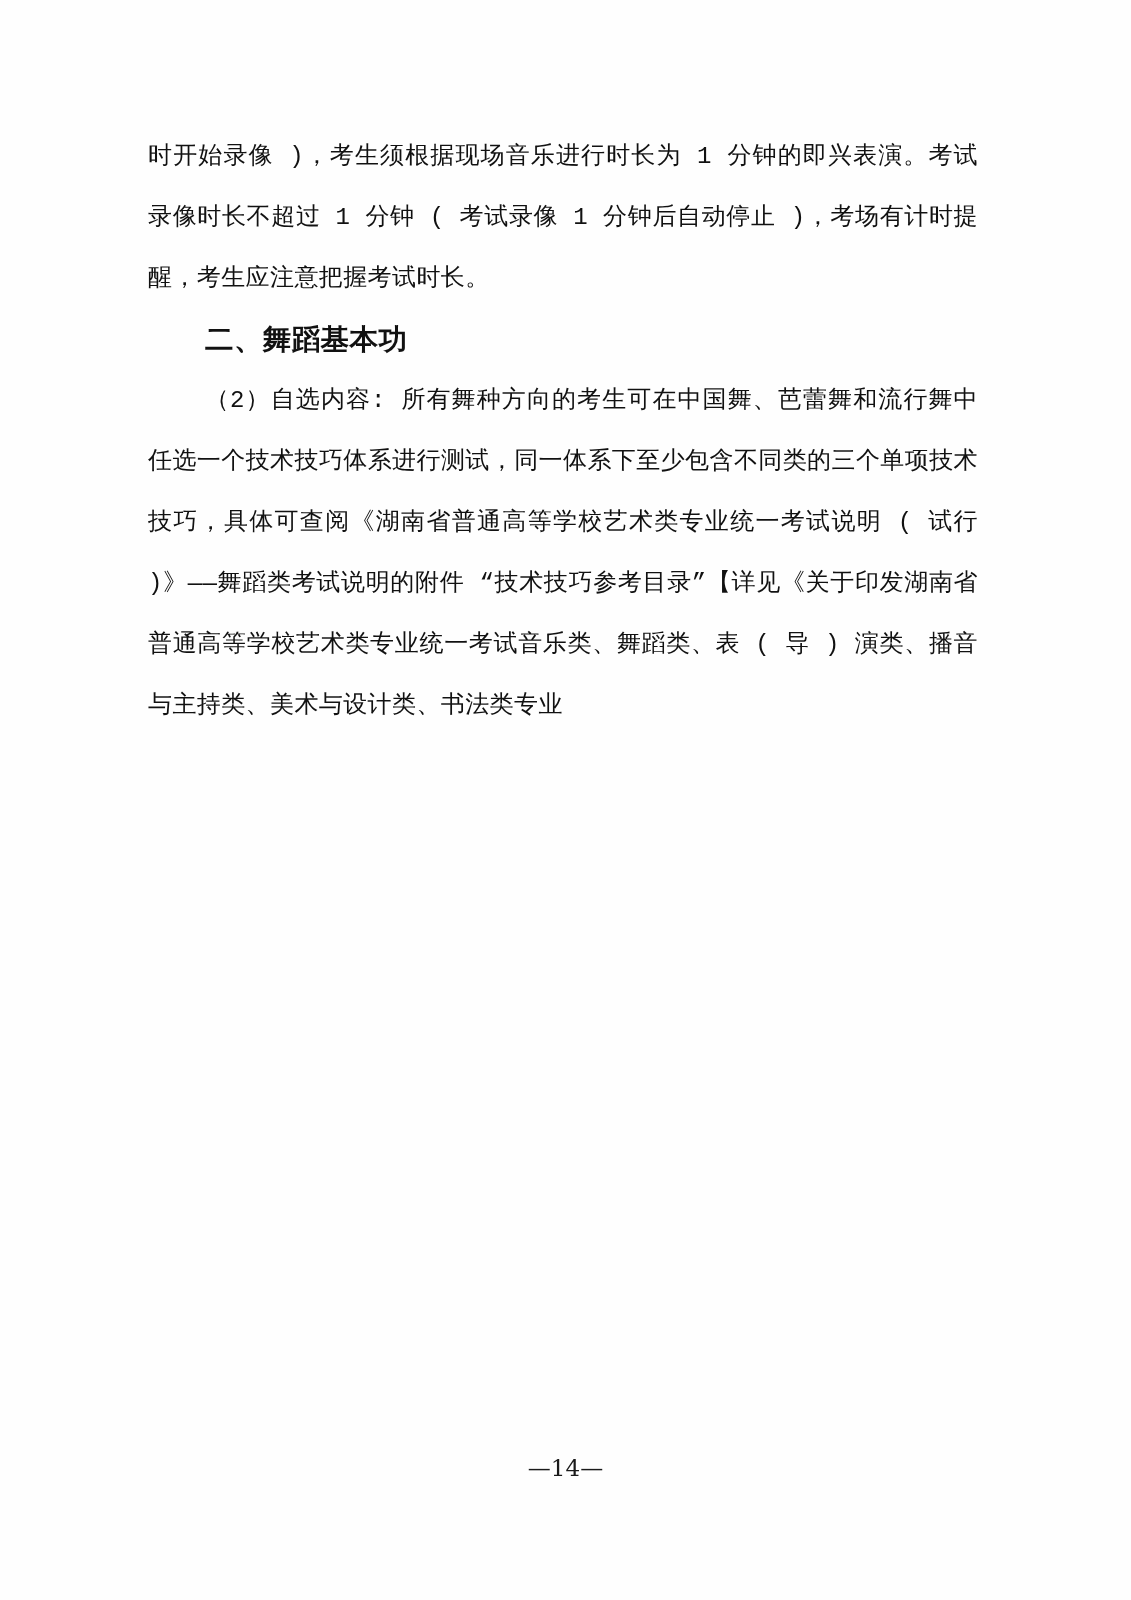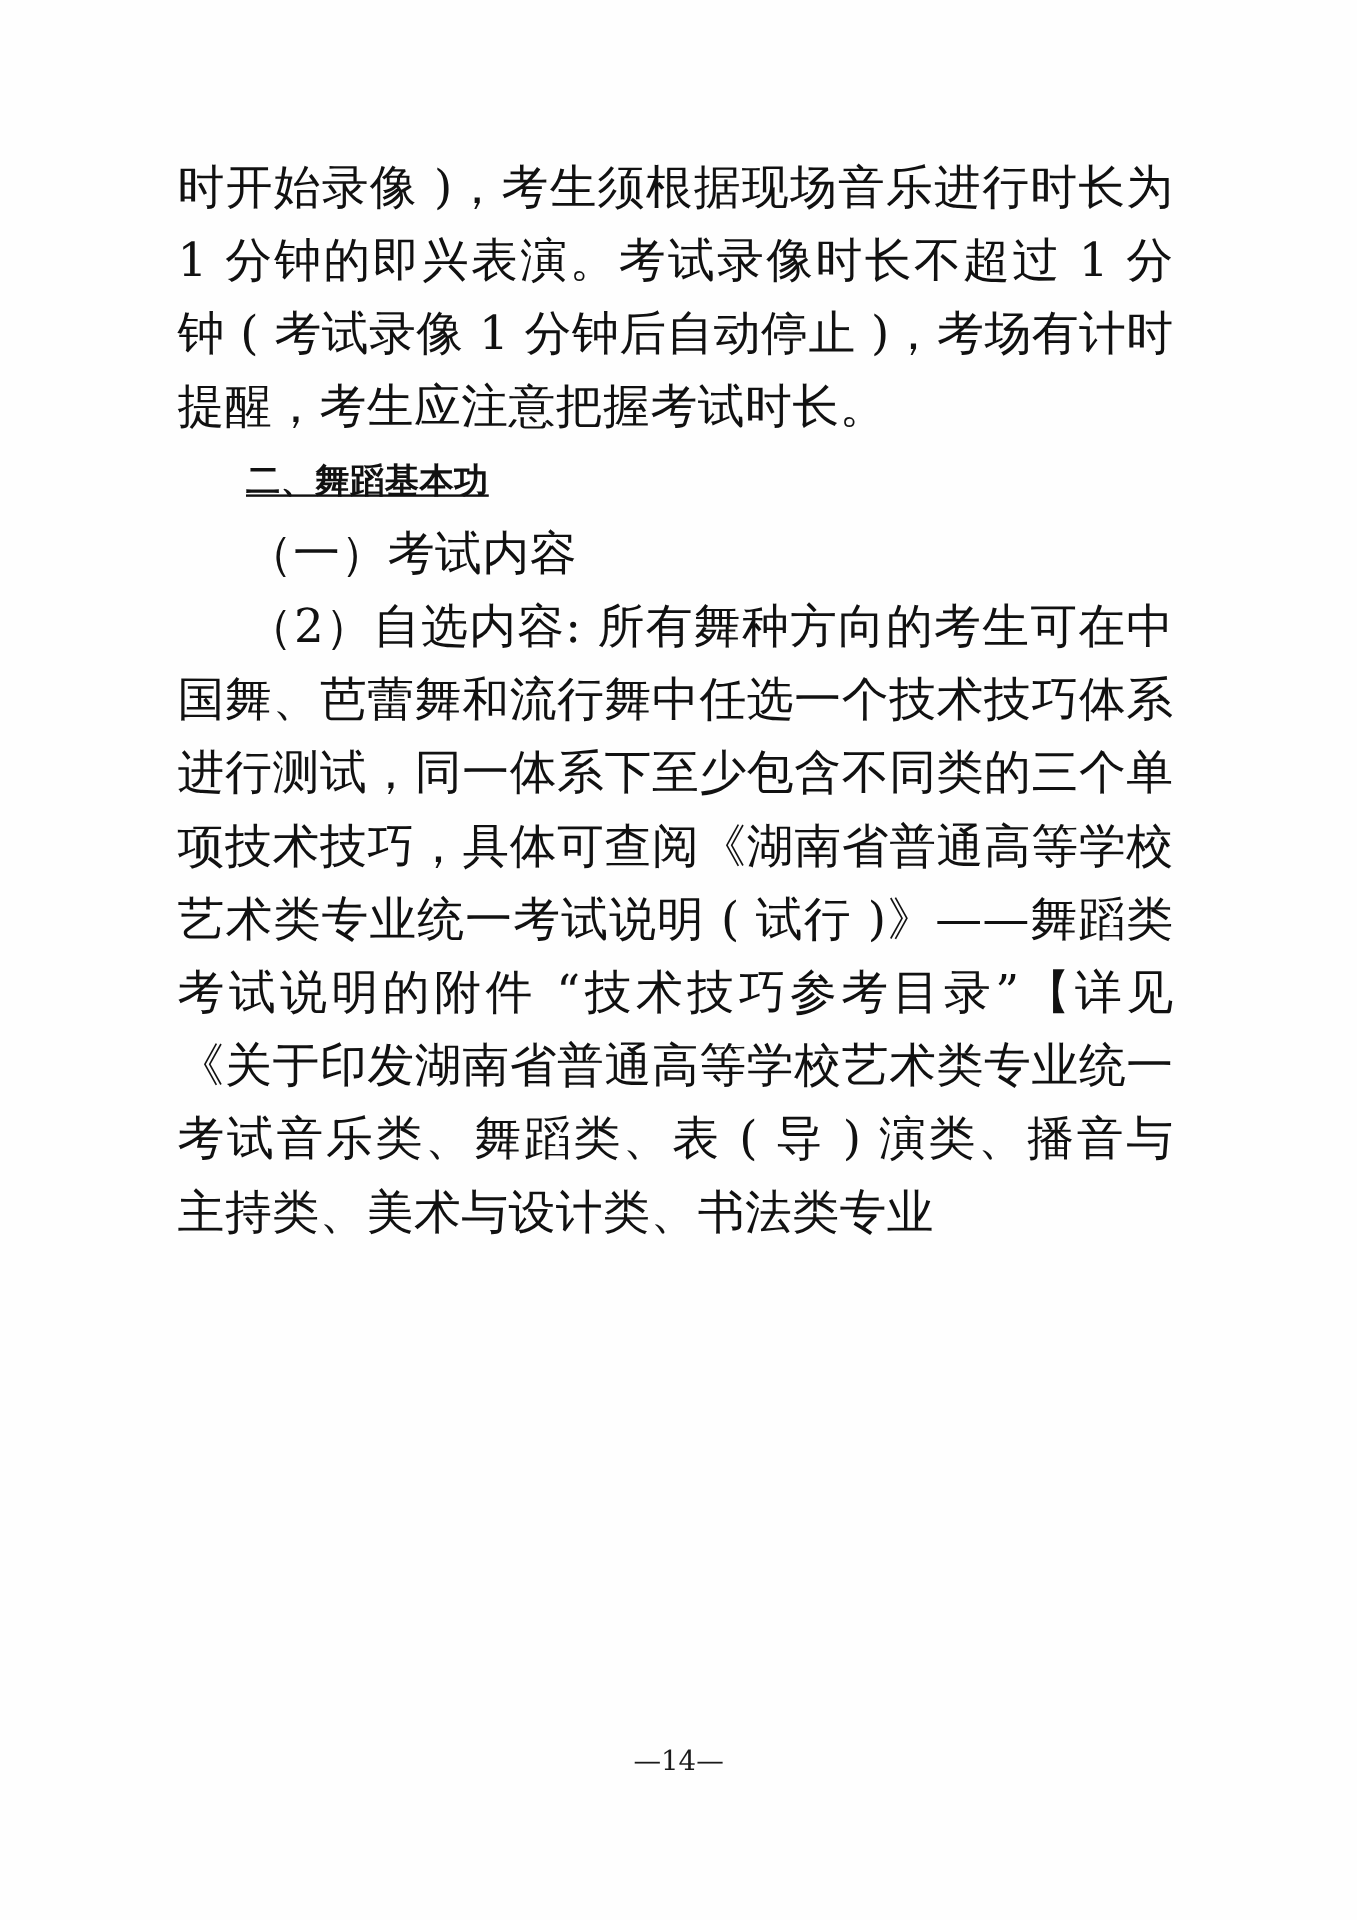--- a/index.html
+++ b/index.html
@@ -24,52 +24,51 @@
     background: #fefefe;
   }
   .content {
     position: absolute;
     left: 148px;
     top: 126px;
     width: 830px;
   }
   p {
     margin: 0;
-    font-size: 39px;
+    font-size: 24px;
     line-height: 61px;
     letter-spacing: 0.4px;
     text-align: justify;
     text-justify: inter-ideograph;
     color: #111111;
+    font-family: Liberation Mono, monospace;
   }
   p.indent {
     text-indent: 57px;
   }
   p.heading {
     text-indent: 57px;
     font-weight: bold;
     font-family: "DejaVu Sans", "Liberation Sans", sans-serif;
     font-size: 28.5px;
-    text-decoration: underline;
   }
   .footer {
     position: absolute;
     left: 0;
     top: 1455px;
     width: 1131px;
     text-align: center;
     font-size: 23px;
     color: #1a1a1a;
     font-family: "DejaVu Serif", "Liberation Serif", serif;
   }
 </style>
 </head>
 <body>
 
 <div class="page">
   <div class="content">
     <p class="body">时开始录像 )，考生须根据现场音乐进行时长为 1 分钟的即兴表演。考试录像时长不超过 1 分钟 ( 考试录像 1 分钟后自动停止 )，考场有计时提醒，考生应注意把握考试时长。</p>
     <p class="heading">二、舞蹈基本功</p>
-    <p class="indent">（一）考试内容</p>
     <p class="indent">（2）自选内容: 所有舞种方向的考生可在中国舞、芭蕾舞和流行舞中任选一个技术技巧体系进行测试，同一体系下至少包含不同类的三个单项技术技巧，具体可查阅《湖南省普通高等学校艺术类专业统一考试说明 ( 试行 )》——舞蹈类考试说明的附件 “技术技巧参考目录”【详见《关于印发湖南省普通高等学校艺术类专业统一考试音乐类、舞蹈类、表 ( 导 ) 演类、播音与主持类、美术与设计类、书法类专业</p>
   </div>
   <div class="footer">—14—</div>
 </div>
 
 </body></html>

